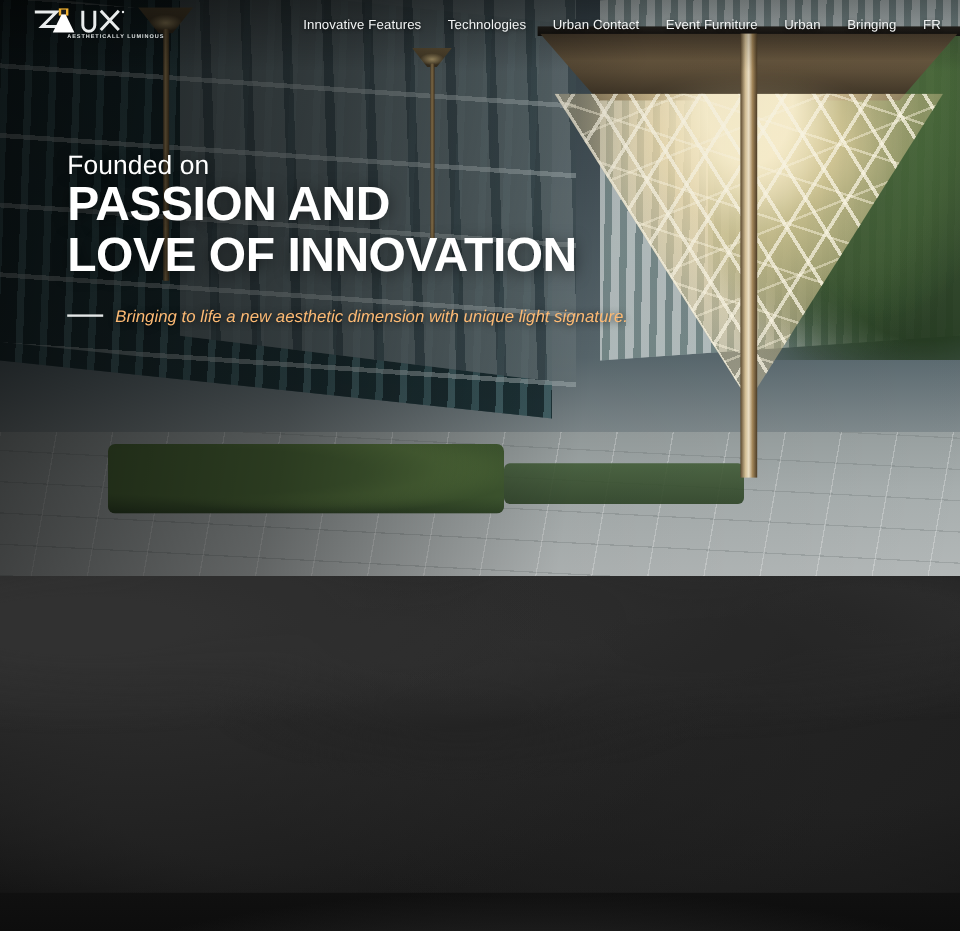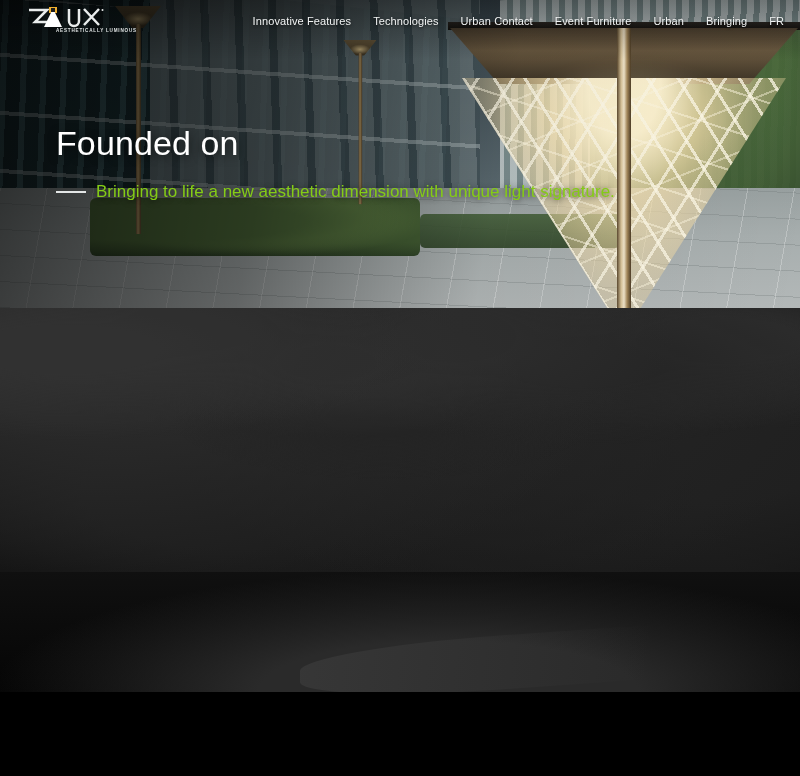--- a/index.html
+++ b/index.html
@@ -1,21 +1,21 @@
 <!DOCTYPE html>
 <html><head>
 <meta charset="utf-8">
 <title>ZILUX</title>
 <style>
   * { margin:0; padding:0; box-sizing:border-box; }
   html,body { width:800px; height:776px; overflow:hidden; background:#000;
     font-family:"Liberation Sans", sans-serif; }
 
   
-  .hero { position:relative; width:800px; height:308px; overflow:hidden;
+  .hero { position:relative; width:800px; height:480px; overflow:hidden;
     background:#2e3a42; }
 
   
   .hero-bg { position:absolute; inset:0;
     background:
       linear-gradient(180deg,#3c4a52 0%,#47555c 30%,#5b6a70 62%,#8e9799 80%,#a9b0b0 100%);
   }
   
   .facade { position:absolute; left:-10px; top:-6px; width:470px; height:330px;
     background:
@@ -113,27 +113,27 @@
   .logo-tag { position:absolute; left:30px; top:25px; font-size:4.6px;
     letter-spacing:.8px; color:#dfe3e3; font-weight:700; white-space:nowrap; }
 
   .nav { margin-left:auto; margin-right:16px; display:flex; align-items:center;
     gap:22px; }
   .nav a { color:#f2f4f4; font-size:11px; text-decoration:none; letter-spacing:.1px;
     text-shadow:0 1px 3px rgba(0,0,0,.65); white-space:nowrap; }
 
   
   .hero-copy { position:absolute; left:56px; top:126px; z-index:5; }
-  .h-pre { font-size:34px; color:#fff; font-weight:400; line-height:1.05;
+  .h-pre { font-size:22px; color:#fff; font-weight:400; line-height:1.05;
     letter-spacing:.1px; text-shadow:0 2px 10px rgba(0,0,0,.6); }
   .h-big { font-size:40px; color:#fff; font-weight:700; line-height:1.08;
     letter-spacing:-.4px; text-shadow:0 2px 12px rgba(0,0,0,.55); }
   .h-sub-row { display:flex; align-items:center; gap:10px; margin-top:20px; }
   .h-dash { width:30px; height:2px; background:#e3e6e6; flex:none; }
-  .h-sub { font-size:17px; color:#84cc16; text-shadow:0 1px 6px rgba(0,0,0,.7); }
+  .h-sub { font-size:14px; color:#fdba74; text-shadow:0 1px 6px rgba(0,0,0,.7);font-style:italic; }
 
   
   .features { position:relative; width:800px; height:384px; overflow:hidden;
     background:#0a0a0a; }
   .feat-bg { position:absolute; inset:0;
     background:
       radial-gradient(ellipse at 12% 6%, #2a2a2a 0 18%, rgba(0,0,0,0) 55%),
       radial-gradient(ellipse at 62% 10%, #242424 0 16%, rgba(0,0,0,0) 52%),
       radial-gradient(ellipse at 30% 48%, #1b1b1b 0 20%, rgba(0,0,0,0) 58%),
       radial-gradient(ellipse at 86% 34%, #202020 0 18%, rgba(0,0,0,0) 56%),
@@ -221,20 +221,22 @@
       <a href="#">Urban Contact</a>
       <a href="#">Event Furniture</a>
       <a href="#">Urban</a>
       <a href="#">Bringing</a>
       <a href="#">FR</a>
     </nav>
   </header>
 
   <div class="hero-copy">
     <div class="h-pre">Founded on</div>
+    <div class="h-big">PASSION AND</div>
+    <div class="h-big">LOVE OF INNOVATION</div>
     <div class="h-sub-row">
       <span class="h-dash"></span>
       <span class="h-sub">Bringing to life a new aesthetic dimension with unique light signature.</span>
     </div>
   </div>
 </section>
 
 <section class="features">
   <div class="feat-bg"></div>
   <div class="feat-foliage"></div>

